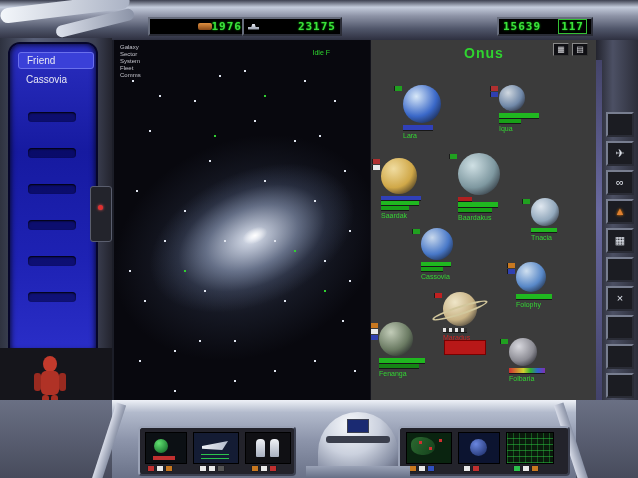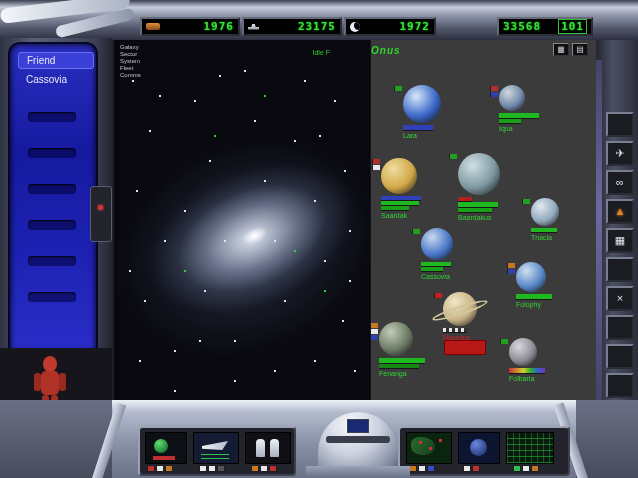--- a/index.html
+++ b/index.html
@@ -63,22 +63,22 @@
   .arm{left:30px;top:132px;width:216px;height:132px;border-radius:50%;transform:rotate(-24deg);
     background:radial-gradient(closest-side,rgba(228,234,246,.95),rgba(152,167,198,.55) 45%,rgba(92,107,142,.25) 72%,transparent);}
   .core{left:128px;top:188px;width:26px;height:15px;border-radius:50%;transform:rotate(-24deg);
     background:radial-gradient(closest-side,#fff,rgba(255,255,255,0));}
   .star{position:absolute;width:2px;height:2px;background:#dfe4ee;}
   .star.g{background:#30d030;}
 
   
   .sector{left:370px;top:40px;width:226px;height:362px;background:#3b3b3b;
     border-left:1px solid #14141c;box-sizing:border-box;overflow:hidden;}
-  .sector-title{left:0;top:5px;width:226px;text-align:left;font-size:10px;font-weight:bold;
-    color:#2fd42f;letter-spacing:1px;font-style:italic;}
+  .sector-title{left:0;top:5px;width:226px;text-align:center;font-size:14px;font-weight:bold;
+    color:#2fd42f;letter-spacing:1px;}
   .mini-btn{top:3px;width:16px;height:13px;background:#101014;border:1px solid;
     border-color:#888 #333 #333 #888;color:#d8d8dc;font-size:8px;line-height:12px;
     text-align:center;box-sizing:border-box;}
   .planet{position:absolute;}
   .sphere{border-radius:50%;}
   .ring{position:absolute;height:9px;border:2px solid #d2c79c;border-radius:50%;
     transform:rotate(-18deg);box-sizing:border-box;}
   .flags{position:absolute;left:-9px;top:1px;display:flex;flex-direction:column;gap:1px;}
   .flag{width:7px;height:5px;border-left:1px solid #1a1a1a;display:block;}
   .bars{margin-top:2px;display:flex;flex-direction:column;gap:1px;}
@@ -131,35 +131,31 @@
 </style>
 </head>
 <body>
 
 <div id="app">
 
   <div class="abs top-frame">
     <div class="abs shine1"></div>
     <div class="abs shine2"></div>
 
-    <div class="abs lcd" style="left:140px;width:100px;">
+    <div class="abs lcd" style="left:148px;width:100px;justify-content:flex-end;">
       <span class="icon-cargo"></span>
       <span class="val">1976</span>
     </div>
     <div class="abs lcd" style="left:242px;width:100px;">
       <span class="icon-station"></span>
       <span class="val">23175</span>
     </div>
-    <div class="abs lcd" style="left:344px;width:92px;">
-      <span class="icon-moon"></span>
-      <span class="val">1972</span>
-    </div>
     <div class="abs lcd" style="left:497px;width:96px;">
-      <span class="val">33568</span>
-      <span class="val lcd-sub">101</span>
+      <span class="val">15639</span>
+      <span class="val lcd-sub">117</span>
     </div>
   </div>
 
   <div class="abs sidebar">
     <div class="abs blue-panel">
       <div class="abs side-item sel" style="top:8px;">Friend</div>
       <div class="abs side-item" style="top:28px;">Cassovia</div>
       <div id="slot-holder">
           <div class="abs slot" style="top: 68px;"></div>
           <div class="abs slot" style="top: 104px;"></div>

